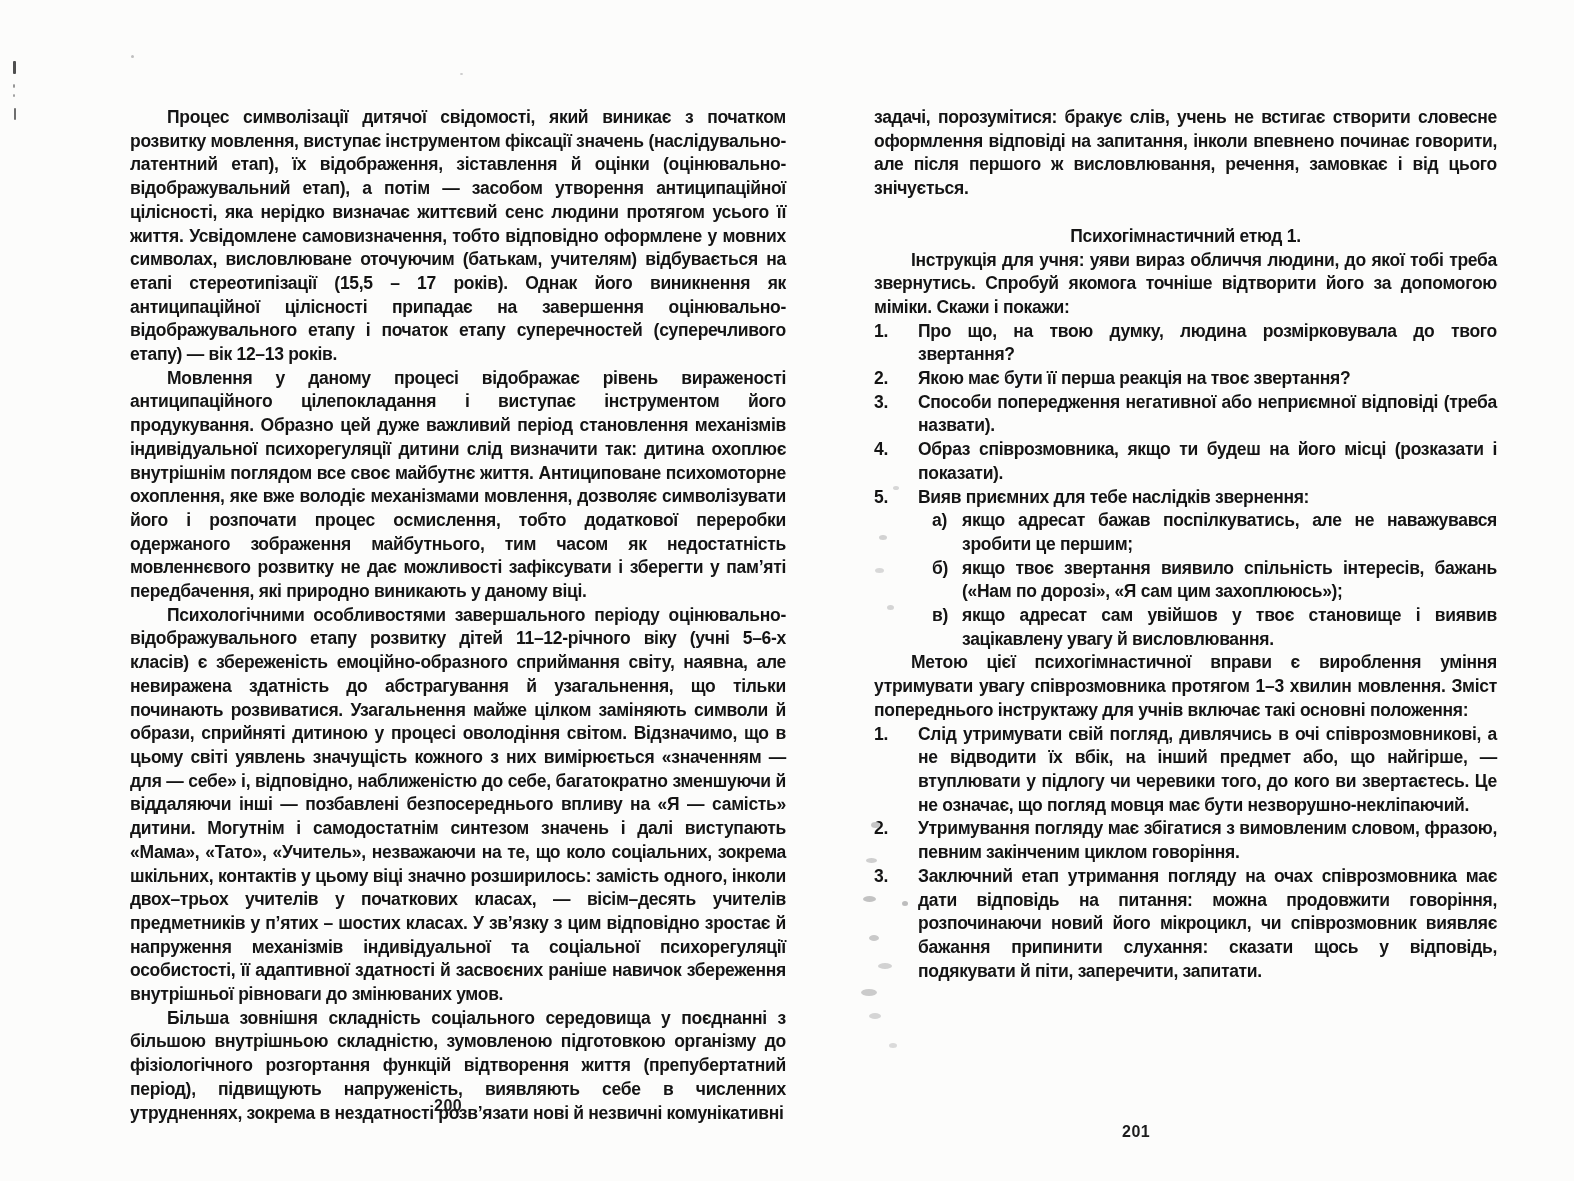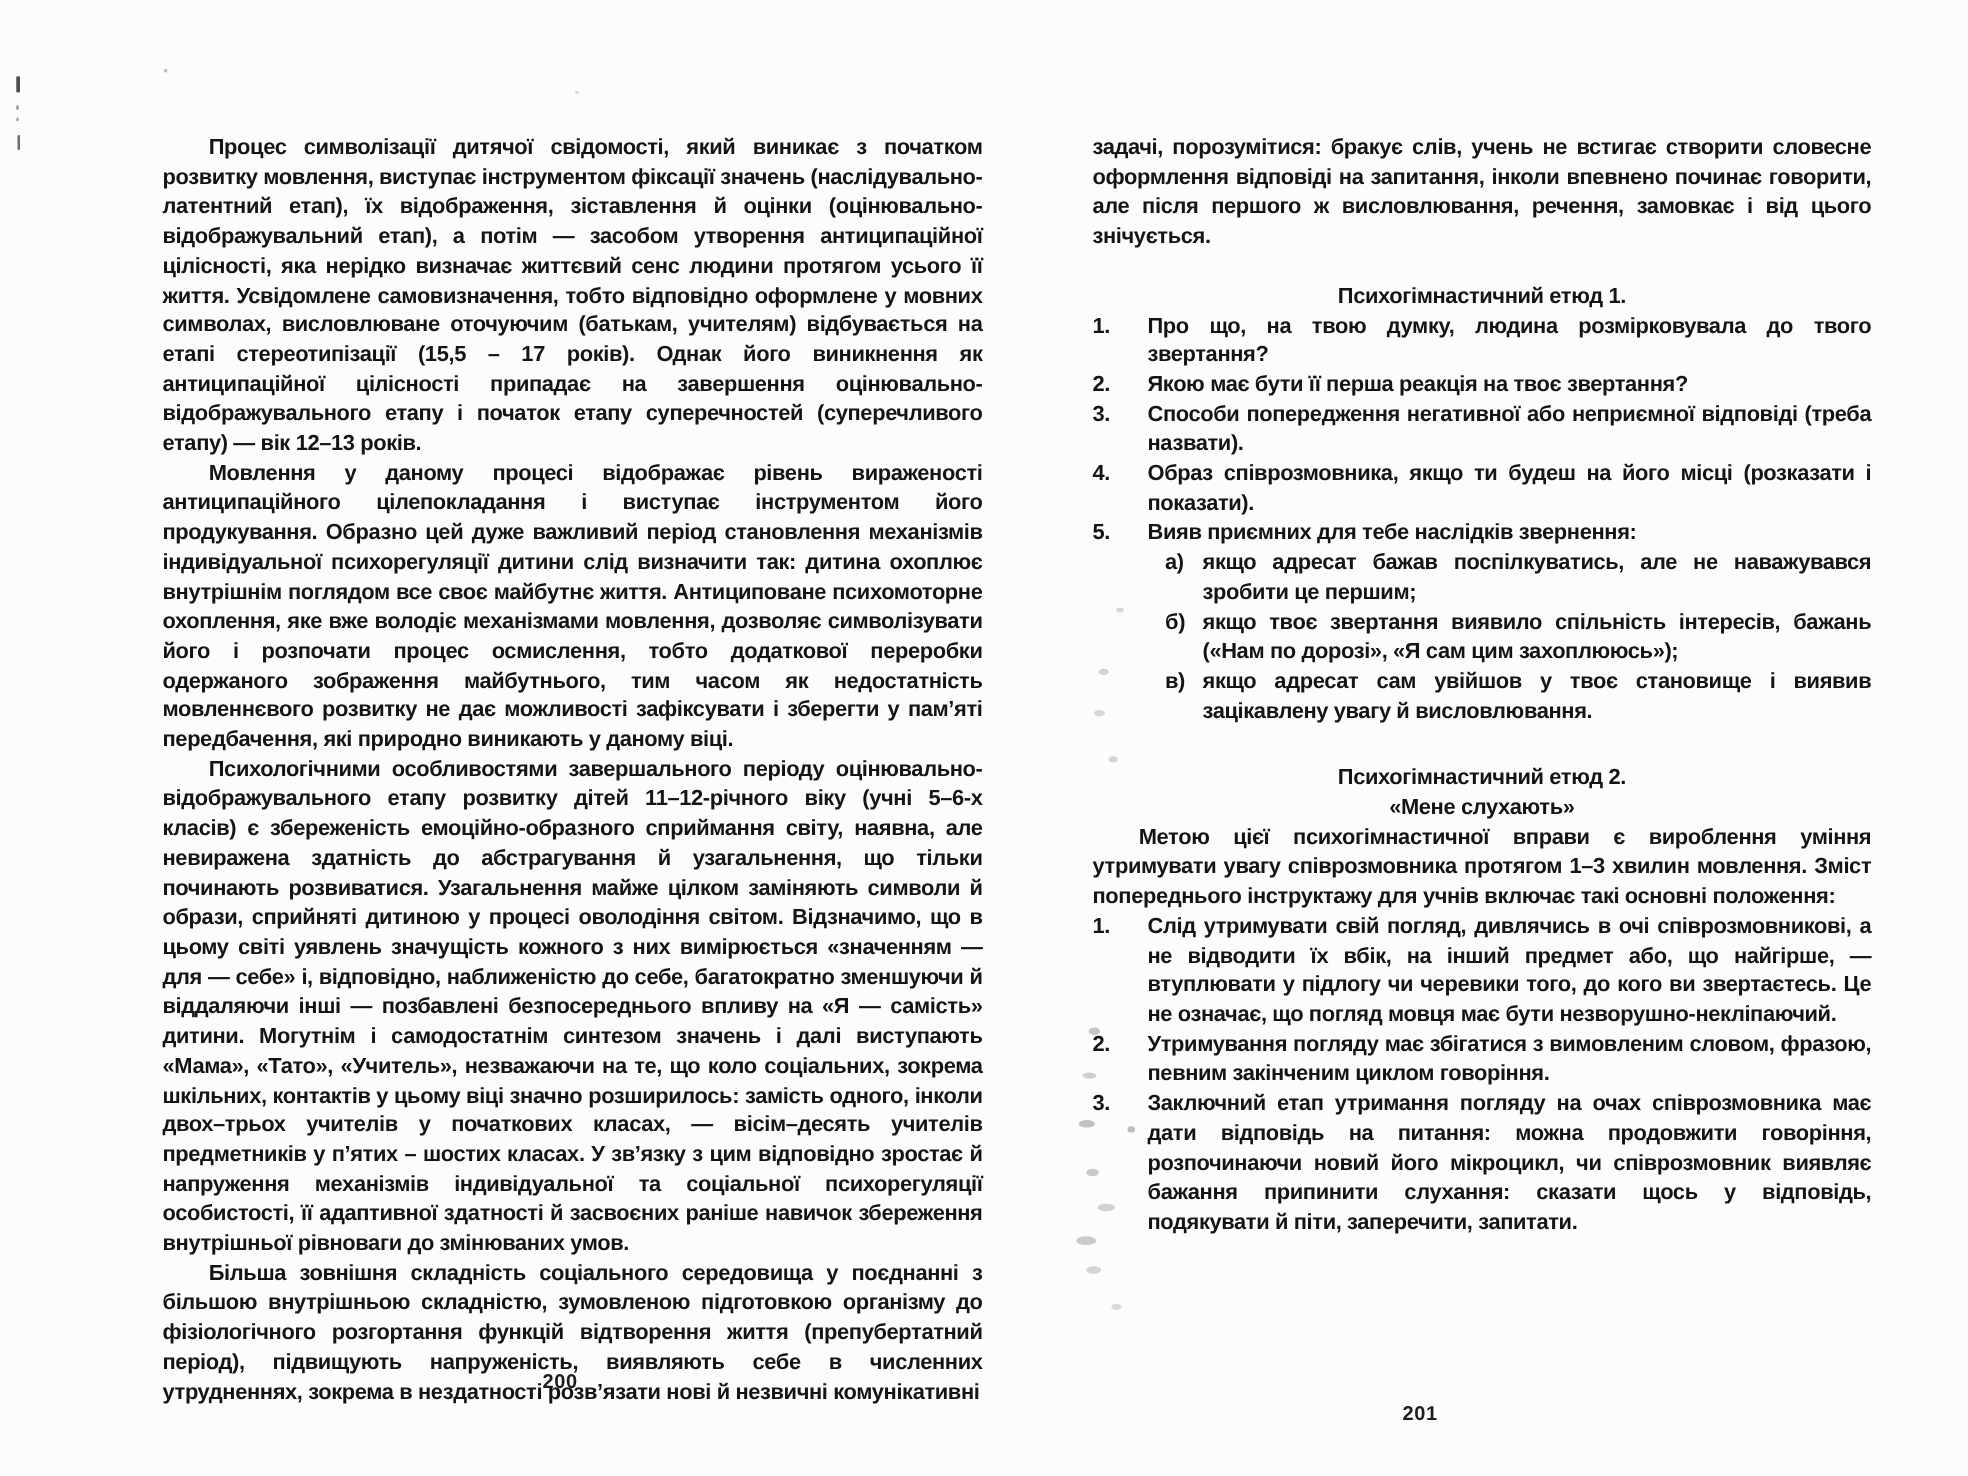--- a/index.html
+++ b/index.html
@@ -87,20 +87,21 @@
     <p class="para indent">Психологічними особливостями завершального періоду оцінювально-відображувального етапу розвитку дітей 11–12-річного віку (учні 5–6-х класів) є збереженість емоційно-образного сприймання світу, наявна, але невиражена здатність до абстрагування й узагальнення, що тільки починають розвиватися. Узагальнення майже цілком заміняють символи й образи, сприйняті дитиною у процесі оволодіння світом. Відзначимо, що в цьому світі уявлень значущість кожного з них вимірюється «значенням — для — себе» і, відповідно, наближеністю до себе, багатократно зменшуючи й віддаляючи інші — позбавлені безпосереднього впливу на «Я — самість» дитини. Могутнім і самодостатнім синтезом значень і далі виступають «Мама», «Тато», «Учитель», незважаючи на те, що коло соціальних, зокрема шкільних, контактів у цьому віці значно розширилось: замість одного, інколи двох–трьох учителів у початкових класах, — вісім–десять учителів предметників у п’ятих – шостих класах. У зв’язку з цим відповідно зростає й напруження механізмів індивідуальної та соціальної психорегуляції особистості, її адаптивної здатності й засвоєних раніше навичок збереження внутрішньої рівноваги до змінюваних умов.</p>
     <p class="para indent">Більша зовнішня складність соціального середовища у поєднанні з більшою внутрішньою складністю, зумовленою підготовкою організму до фізіологічного розгортання функцій відтворення життя (препубертатний період), підвищують напруженість, виявляють себе в численних утрудненнях, зокрема в нездатності розв’язати нові й незвичні комунікативні</p>
   </section>
 
   <section class="page page-right">
     <p class="para">задачі, порозумітися: бракує слів, учень не встигає створити словесне оформлення відповіді на запитання, інколи впевнено починає говорити, але після першого ж висловлювання, речення, замовкає і від цього знічується.</p>
 
     <h3 class="etude-heading">
       <span class="h-line">Психогімнастичний етюд 1.</span>
     </h3>
+    <p class="para indent">Інструкція для учня: уяви вираз обличчя людини, до якої тобі треба звернутись. Спробуй якомога точніше відтворити його за допомогою міміки. Скажи і покажи:</p>
 
     <ol class="num-list">
       <li>
         <span class="li-num">1.</span>
         <div class="li-body">
             <div class="li-text">Про що, на твою думку, людина розмірковувала до твого звертання?</div>
           </div>
       </li>
       <li>
         <span class="li-num">2.</span>
@@ -135,24 +136,20 @@
             </div>
             <div class="sub-item">
               <span class="sub-label">в)</span>
               <div class="sub-text">якщо адресат сам увійшов у твоє становище і виявив зацікавлену увагу й висловлювання.</div>
             </div>
           </div>
         </div>
       </li>
     </ol>
 
-    <h3 class="etude-heading gap-lg">
-      <span class="h-line">Психогімнастичний етюд 2.</span>
-      <span class="h-line">«Мене слухають»</span>
-    </h3>
     <p class="para indent">Метою цієї психогімнастичної вправи є вироблення уміння утримувати увагу співрозмовника протягом 1–3 хвилин мовлення. Зміст попереднього інструктажу для учнів включає такі основні положення:</p>
 
     <ol class="num-list">
       <li>
         <span class="li-num">1.</span>
         <div class="li-body">
             <div class="li-text">Слід утримувати свій погляд, дивлячись в очі співрозмовникові, а не відводити їх вбік, на інший предмет або, що найгірше, — втуплювати у підлогу чи черевики того, до кого ви звертаєтесь. Це не означає, що погляд мовця має бути незворушно-некліпаючий.</div>
           </div>
       </li>
       <li>

